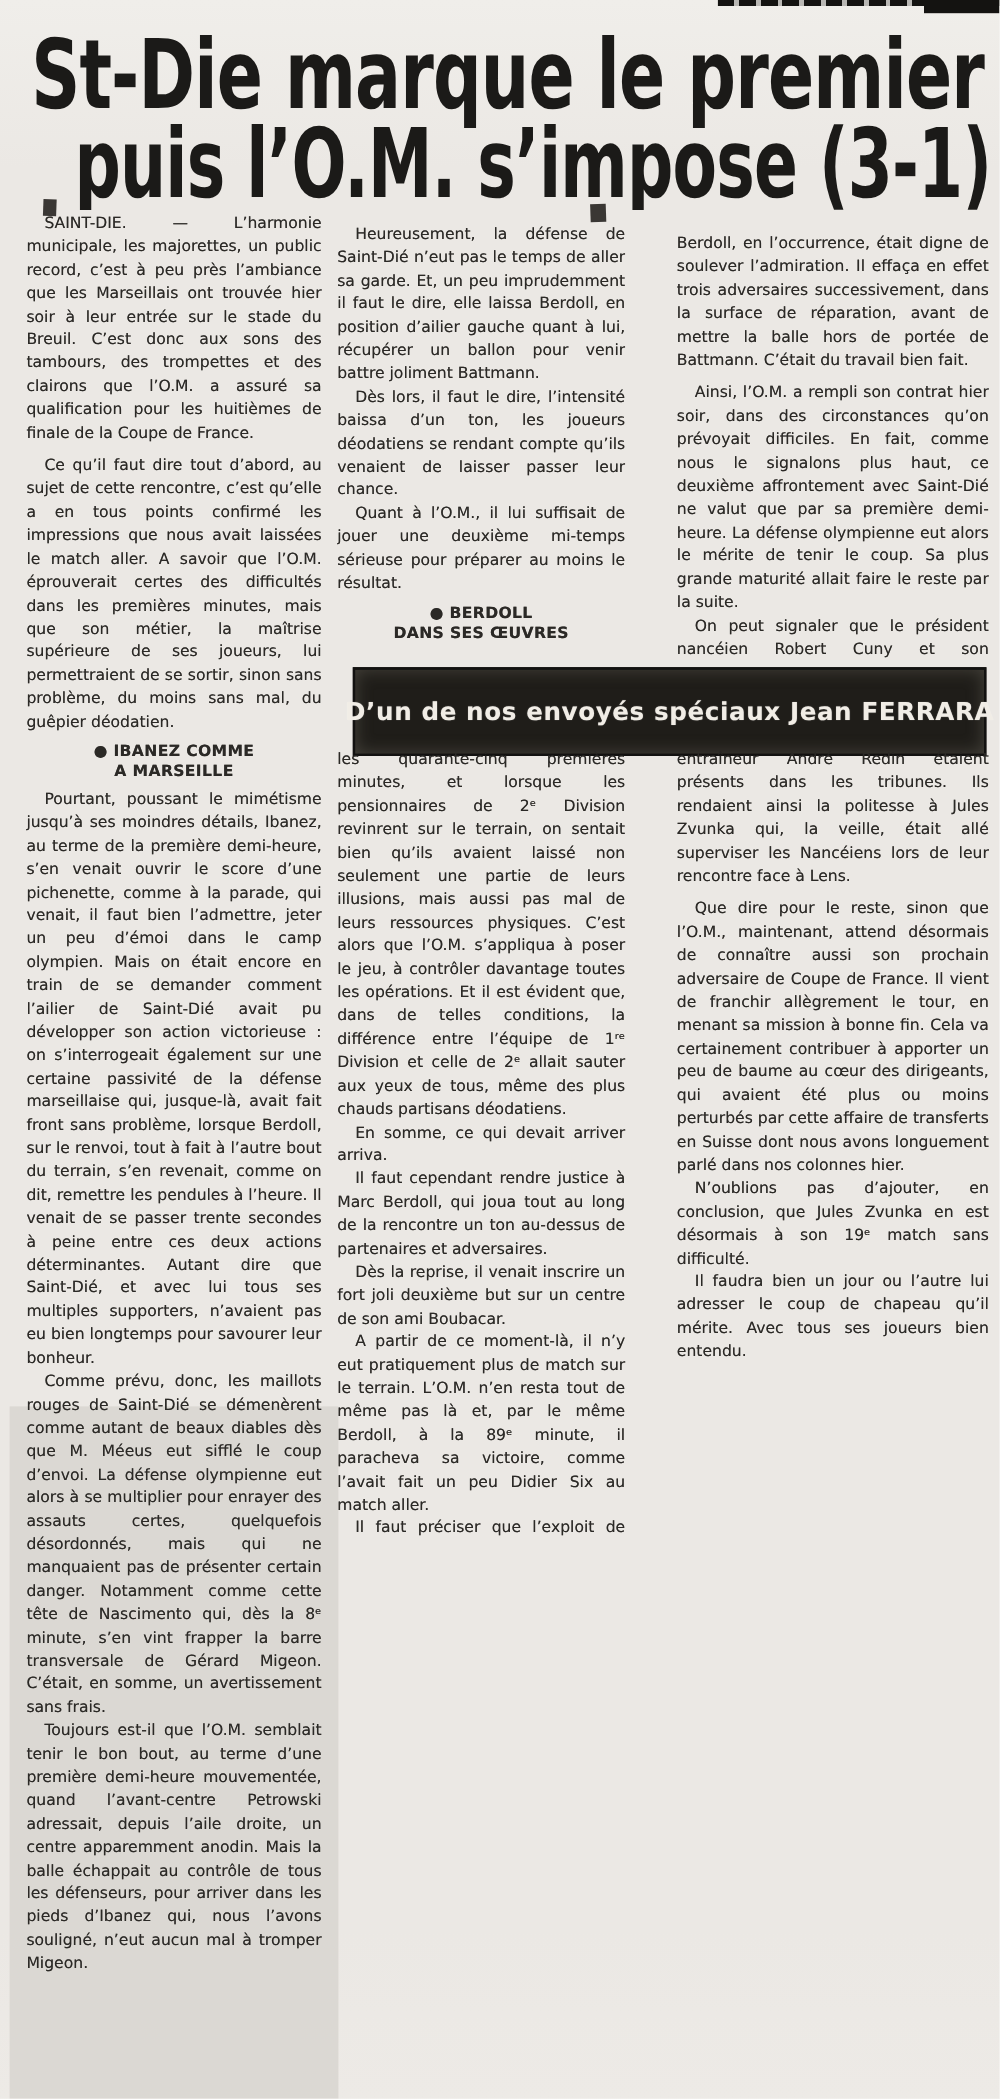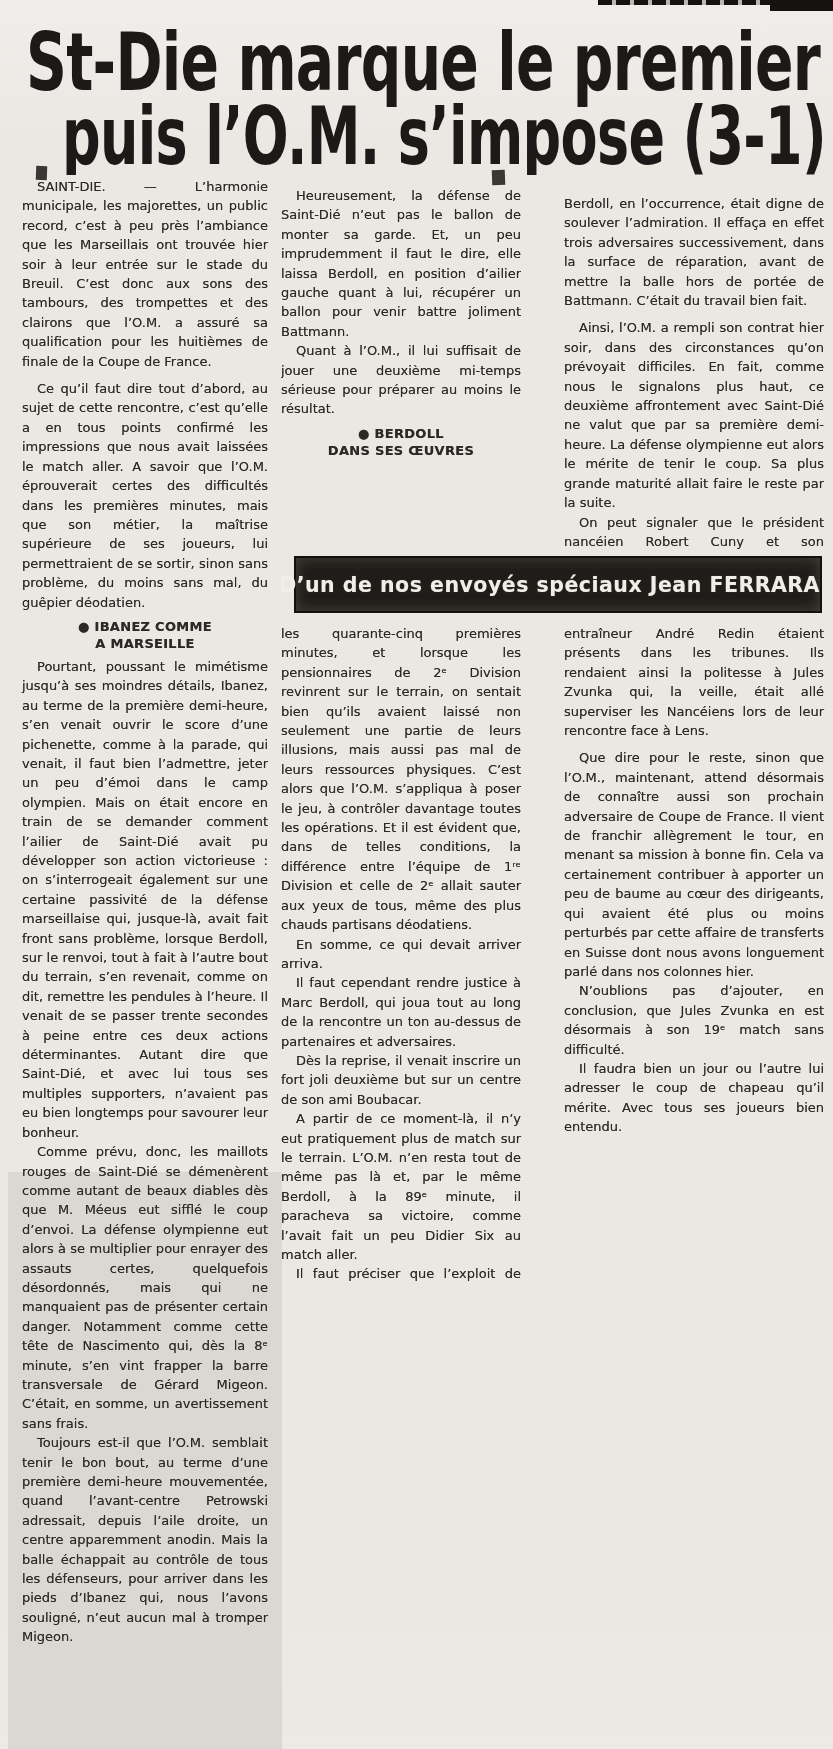--- a/index.html
+++ b/index.html
@@ -35,24 +35,24 @@
   .para{margin:0;text-indent:15px;}
   .noindent{text-indent:0;}
   .gap{margin-top:8px;}
   .gap-sm{margin-top:16px;}
   .cont{text-align-last:justify;}
   .subhead{
     margin:6px 0 5px;text-align:center;font-size:13px;font-weight:bold;
     line-height:17px;letter-spacing:.3px;text-shadow:0 0 .5px rgba(43,41,38,.7);
   }
   .banner{
-    position:absolute;left:294px;top:556px;width:528px;height:57px;
+    position:absolute;left:294px;top:556px;width:528px;height:74px;
     background:#1f1d19;border:2px solid #121110;box-sizing:border-box;
     box-shadow:inset 0 0 14px rgba(120,115,105,.45);
-    display:flex;align-items:center;justify-content:flex-end;
+    display:flex;align-items:center;justify-content:center;
   }
   .banner span{
     color:#f1ede6;font-size:20.5px;font-weight:bold;letter-spacing:.5px;
     text-shadow:0 0 1px rgba(255,255,255,.4);white-space:nowrap;
   }
 </style>
 </head>
 <body>
 
 <div class="page">
@@ -73,21 +73,22 @@
   <div class="col col1">
     <p class="para">SAINT-DIE. — L’harmonie municipale, les majorettes, un public record, c’est à peu près l’ambiance que les Marseillais ont trouvée hier soir à leur entrée sur le stade du Breuil. C’est donc aux sons des tambours, des trompettes et des clairons que l’O.M. a assuré sa qualification pour les huitièmes de finale de la Coupe de France.</p>
     <p class="para gap">Ce qu’il faut dire tout d’abord, au sujet de cette rencontre, c’est qu’elle a en tous points confirmé les impressions que nous avait laissées le match aller. A savoir que l’O.M. éprouverait certes des difficultés dans les premières minutes, mais que son métier, la maîtrise supérieure de ses joueurs, lui permettraient de se sortir, sinon sans problème, du moins sans mal, du guêpier déodatien.</p>
     <h3 class="subhead gap-sm"><span>● IBANEZ COMME</span><br><span>A MARSEILLE</span></h3>
     <p class="para">Pourtant, poussant le mimétisme jusqu’à ses moindres détails, Ibanez, au terme de la première demi-heure, s’en venait ouvrir le score d’une pichenette, comme à la parade, qui venait, il faut bien l’admettre, jeter un peu d’émoi dans le camp olympien. Mais on était encore en train de se demander comment l’ailier de Saint-Dié avait pu développer son action victorieuse : on s’interrogeait également sur une certaine passivité de la défense marseillaise qui, jusque-là, avait fait front sans problème, lorsque Berdoll, sur le renvoi, tout à fait à l’autre bout du terrain, s’en revenait, comme on dit, remettre les pendules à l’heure. Il venait de se passer trente secondes à peine entre ces deux actions déterminantes. Autant dire que Saint-Dié, et avec lui tous ses multiples supporters, n’avaient pas eu bien longtemps pour savourer leur bonheur.</p>
     <p class="para">Comme prévu, donc, les maillots rouges de Saint-Dié se démenèrent comme autant de beaux diables dès que M. Méeus eut sifflé le coup d’envoi. La défense olympienne eut alors à se multiplier pour enrayer des assauts certes, quelquefois désordonnés, mais qui ne manquaient pas de présenter certain danger. Notamment comme cette tête de Nascimento qui, dès la 8ᵉ minute, s’en vint frapper la barre transversale de Gérard Migeon. C’était, en somme, un avertissement sans frais.</p>
     <p class="para">Toujours est-il que l’O.M. semblait tenir le bon bout, au terme d’une première demi-heure mouvementée, quand l’avant-centre Petrowski adressait, depuis l’aile droite, un centre apparemment anodin. Mais la balle échappait au contrôle de tous les défenseurs, pour arriver dans les pieds d’Ibanez qui, nous l’avons souligné, n’eut aucun mal à tromper Migeon.</p>
   </div>
 
   <div class="col col2-top">
-    <p class="para">Heureusement, la défense de Saint-Dié n’eut pas le ballon de monter sa garde. Et, un peu imprudemment il faut le dire, elle laissa Berdoll, en position d’ailier gauche quant à lui, récupérer un ballon pour venir battre joliment Battmann.</p>
+    <p class="para">Heureusement, la défense de Saint-Dié n’eut pas le temps de aller sa garde. Et, un peu imprudemment il faut le dire, elle laissa Berdoll, en position d’ailier gauche quant à lui, récupérer un ballon pour venir battre joliment Battmann.</p>
+    <p class="para">Dès lors, il faut le dire, l’intensité baissa d’un ton, les joueurs déodatiens se rendant compte qu’ils venaient de laisser passer leur chance.</p>
     <p class="para">Quant à l’O.M., il lui suffisait de jouer une deuxième mi-temps sérieuse pour préparer au moins le résultat.</p>
     <h3 class="subhead"><span>● BERDOLL</span><br><span>DANS SES ŒUVRES</span></h3>
 
   </div>
 
   <div class="col col3-top">
     <p class="para noindent">Berdoll, en l’occurrence, était digne de soulever l’admiration. Il effaça en effet trois adversaires successivement, dans la surface de réparation, avant de mettre la balle hors de portée de Battmann. C’était du travail bien fait.</p>
     <p class="para gap">Ainsi, l’O.M. a rempli son contrat hier soir, dans des circonstances qu’on prévoyait difficiles. En fait, comme nous le signalons plus haut, ce deuxième affrontement avec Saint-Dié ne valut que par sa première demi-heure. La défense olympienne eut alors le mérite de tenir le coup. Sa plus grande maturité allait faire le reste par la suite.</p>
     <p class="para cont">On peut signaler que le président nancéien Robert Cuny et son</p>
   </div>

